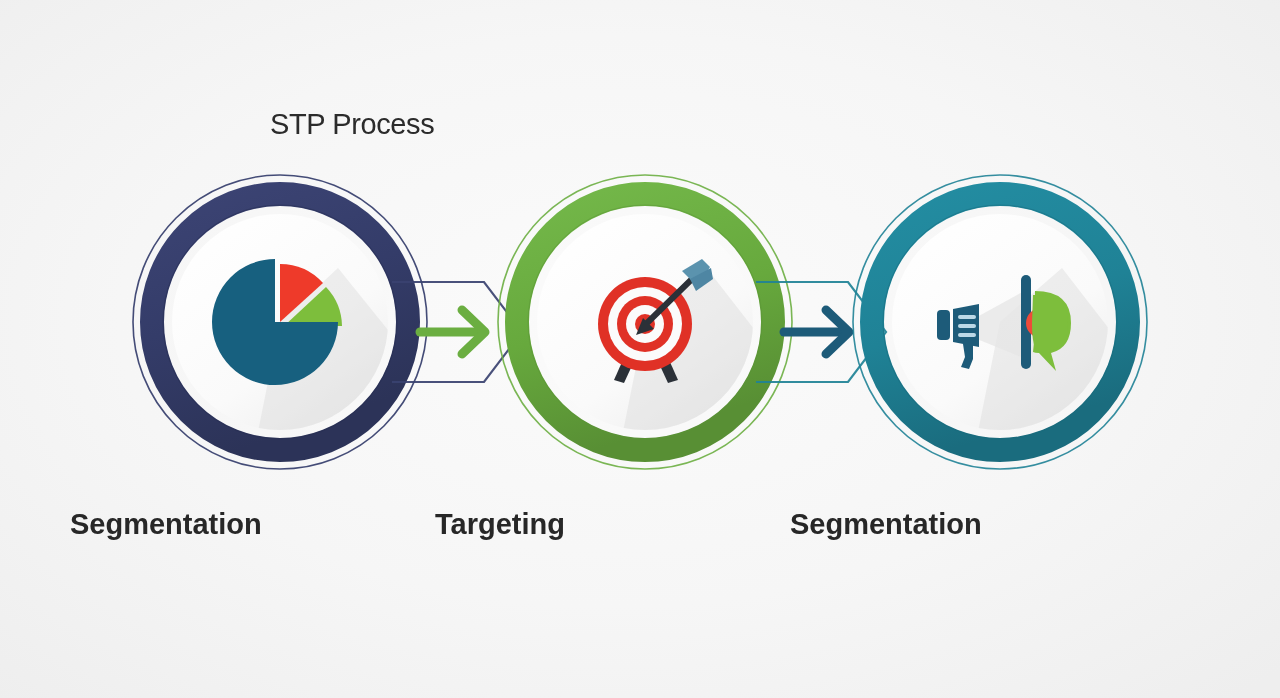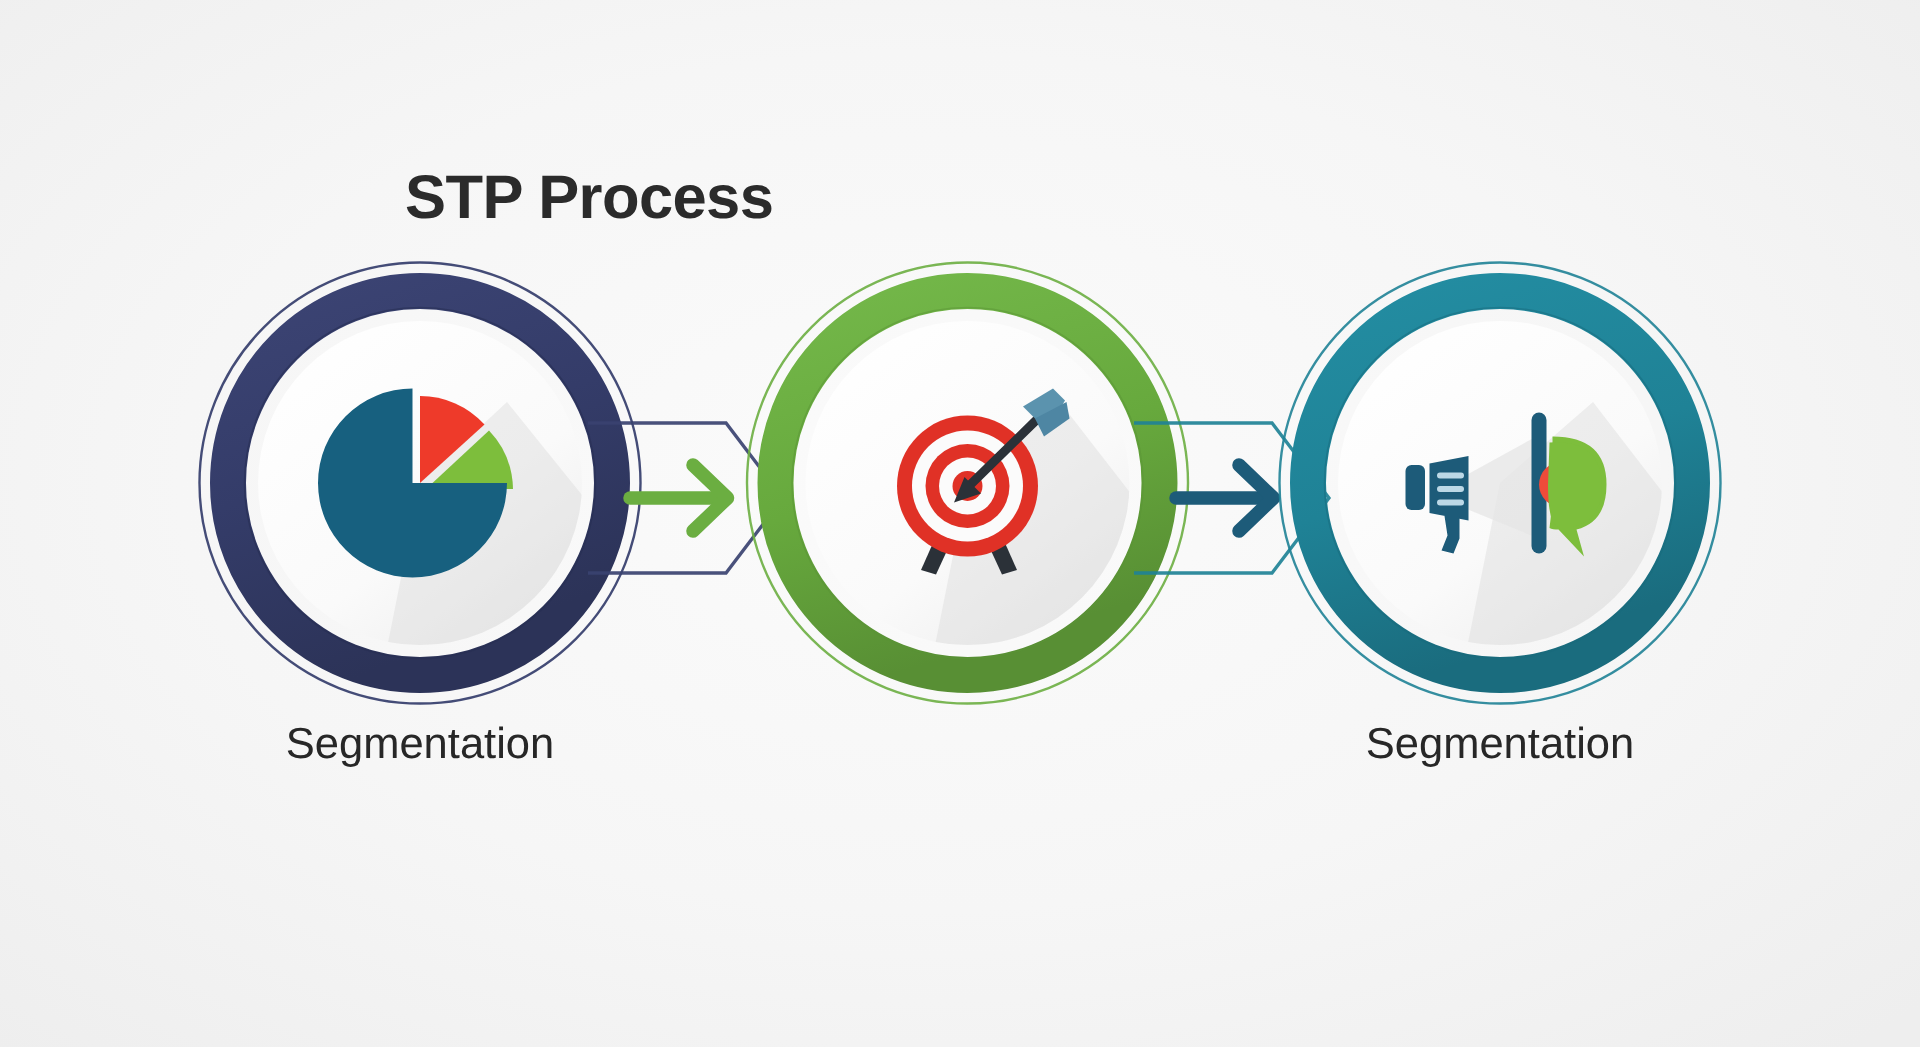--- a/index.html
+++ b/index.html
@@ -16,22 +16,22 @@
     height: 698px;
     background:
       radial-gradient(ellipse 900px 520px at 48% 46%, #fbfbfb 0%, #f6f6f6 55%, #f2f2f2 78%, #eeeeee 100%);
     overflow: hidden;
   }
   
   #title {
     position: absolute;
     left: 270px;
     top: 108px;
-    font-size: 41px;
-    font-weight: bold;
+    font-size: 29px;
+    font-weight: normal;
     letter-spacing: -0.4px;
     color: #2b2b2b;
     white-space: nowrap;
   }
   
   .node {
     position: absolute;
     width: 300px;
     height: 300px;
   }
@@ -47,26 +47,27 @@
     left: 50%;
     top: 50%;
     width: 150px;
     height: 150px;
     transform: translate(-50%, -50%);
   }
   .icon-wrap svg { display: block; width: 100%; height: 100%; }
   
   .node-label {
     position: absolute;
-    top: 480px;
+    top: 508px;
     width: 420px;
-    text-align: center;
+    text-align: left;
     font-size: 29px;
     color: #272727;
     white-space: nowrap;
+    font-weight: bold;
   }
   
   .connector {
     position: absolute;
     top: 268px;
     width: 140px;
     height: 128px;
   }
   .connector svg { display: block; width: 100%; height: 100%; }
 </style>
@@ -170,20 +171,21 @@
         <line x1="77" y1="76" x2="124" y2="30" stroke="#2b3138" stroke-width="6" stroke-linecap="round"></line>
 
         <polygon points="66,88 84,82 73,71" fill="#2b3138"></polygon>
 
         <polygon points="112,24 132,12 140,20 128,40 Z" fill="#5b93ae"></polygon>
         <polygon points="120,32 141,21 143,32 126,44 Z" fill="#4e86a3"></polygon>
       </svg>
     </div>
   </div>
 
+  <div class="node-label" style="left:435px;">Targeting</div>
 
   <div class="connector" style="left:752px;">
     <svg viewBox="0 0 140 128">
       <path d="M4 14 L10 14 L96 14 L134 64 L96 114 L10 114 L4 114" fill="none" stroke="#1f8296" stroke-width="2.2" stroke-linejoin="miter" opacity="0.92"></path>
       <g>
         <line x1="32" y1="64" x2="96" y2="64" stroke="#1d5b79" stroke-width="9" stroke-linecap="round"></line>
         <polyline points="74,42 97,64 74,86" fill="none" stroke="#1d5b79" stroke-width="9" stroke-linecap="round" stroke-linejoin="round"></polyline>
       </g>
     </svg>
   </div>

